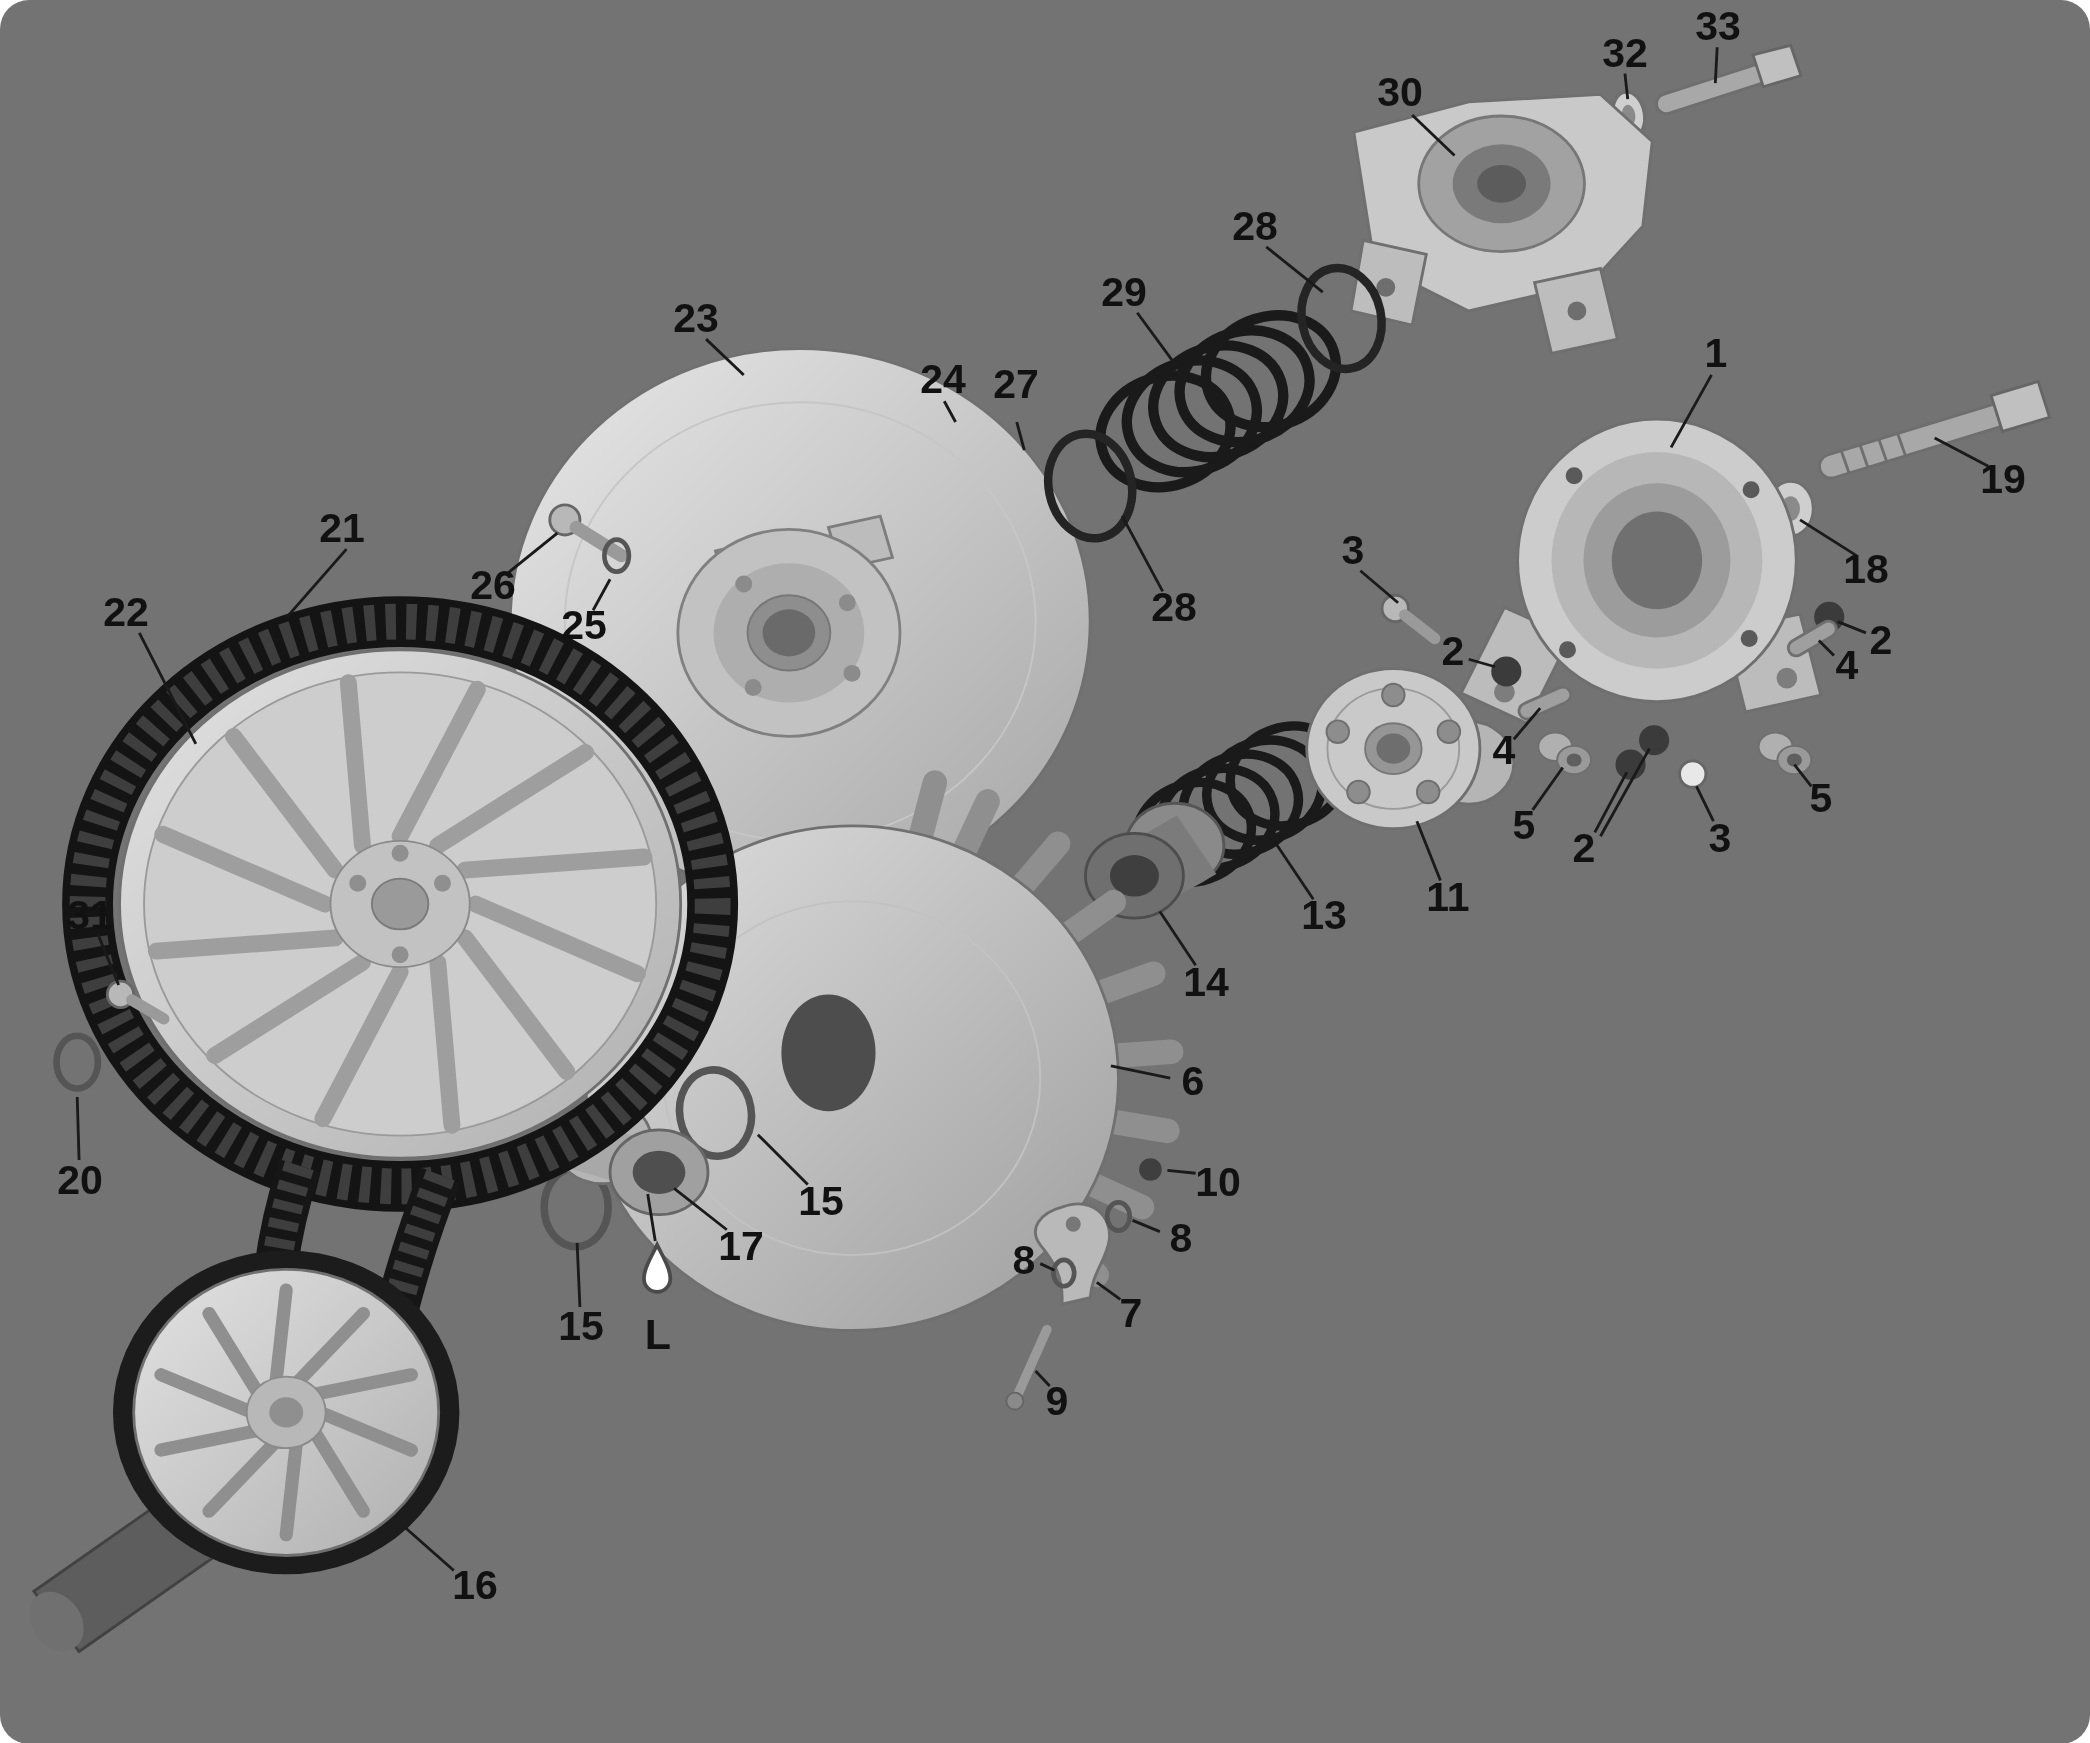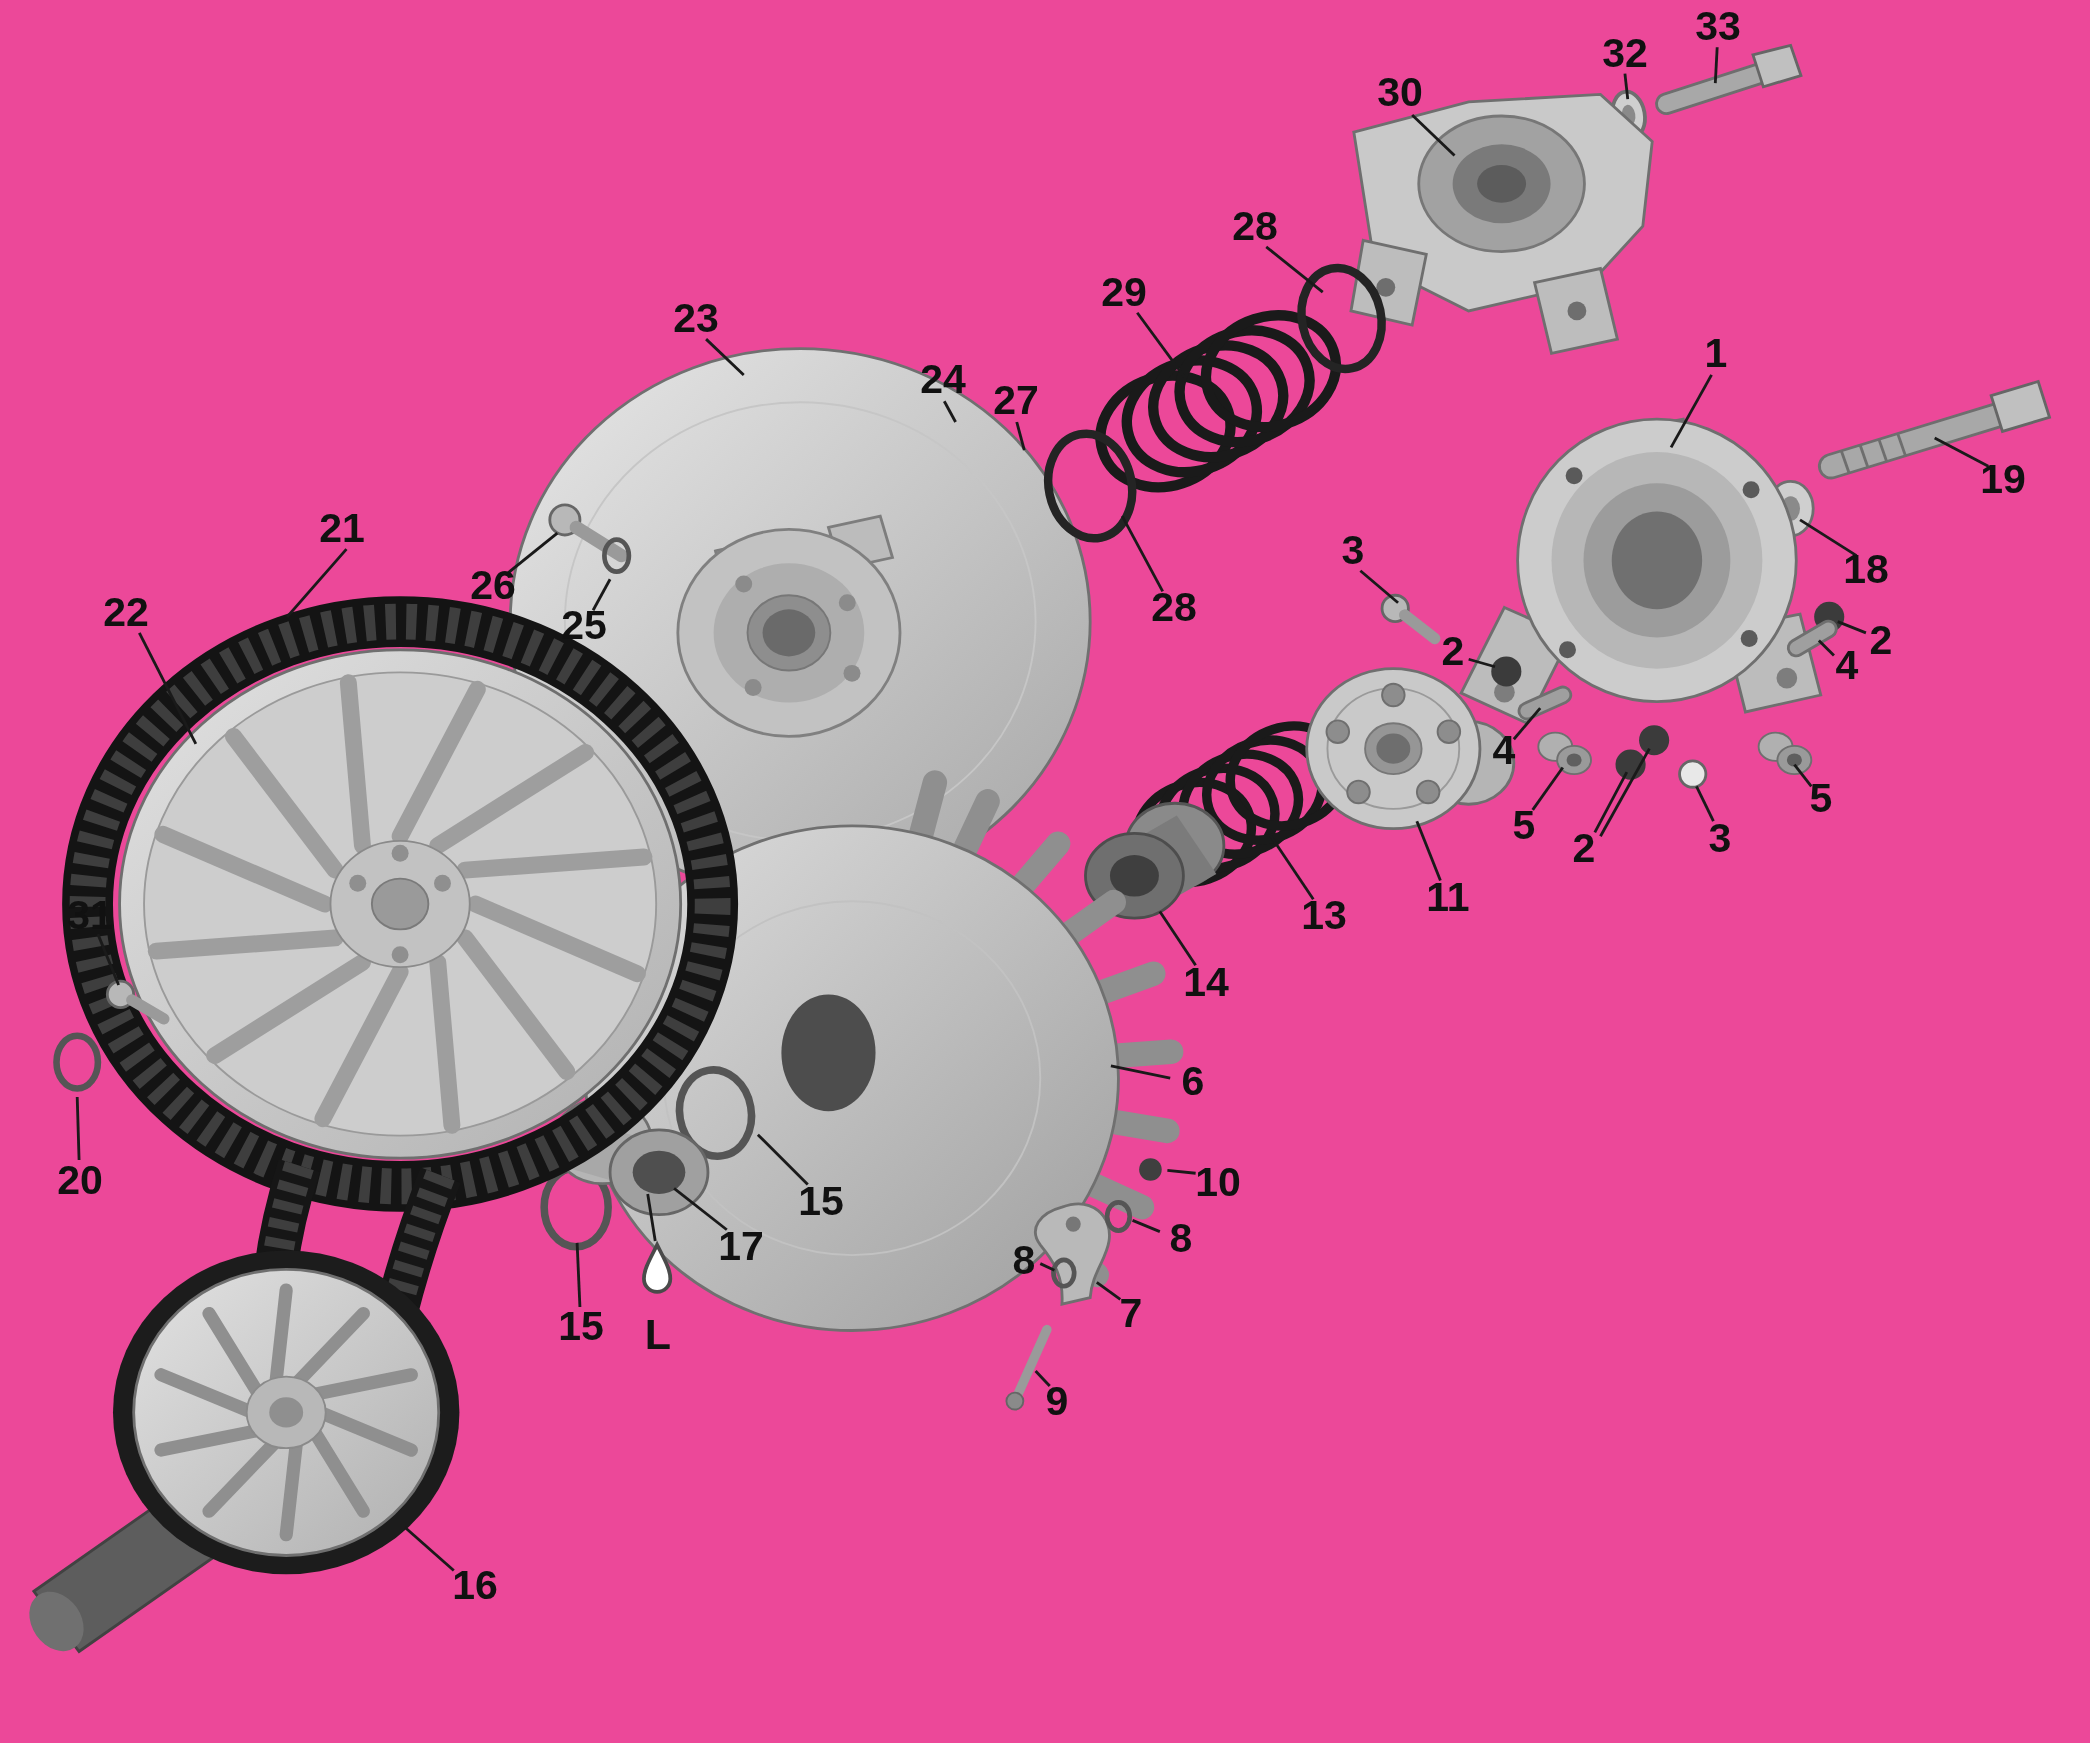--- a/index.html
+++ b/index.html
@@ -1,17 +1,17 @@
 <!DOCTYPE html>
 <html style="font-size:15px"><head>
 <meta charset="utf-8">
 <style>
   html,body{margin:0;padding:0;background:#ffffff;}
-  .stage{position:relative;width:2090px;height:1744px;background:#ec4899;overflow:hidden;
-         font-family:"Liberation Sans", sans-serif;}
+  .stage{position:relative;width:2090px;height:1744px;background:#737373;overflow:hidden;
+         font-family:"Liberation Sans", sans-serif;border-radius:29px;}
   .stage svg{position:absolute;left:0;top:0;}
   .callout{position:absolute;transform:translate(-50%,-50%);
            font:700 41px "Liberation Sans", sans-serif;color:#111;white-space:nowrap;}
   .note{position:absolute;transform:translate(-50%,-50%);
         font:700 43px "Liberation Sans", sans-serif;color:#111;white-space:nowrap;}
   .legend{position:absolute;font:700 40px "Liberation Sans", sans-serif;color:#111;white-space:nowrap;}
 </style>
 </head>
 <body>
 
@@ -352,21 +352,21 @@
   </g>
 </svg>
 
 <div class="callout" style="left:1718px;top:26px">33</div>
 <div class="callout" style="left:1625px;top:53px">32</div>
 <div class="callout" style="left:1400px;top:92px">30</div>
 <div class="callout" style="left:1255px;top:226px">28</div>
 <div class="callout" style="left:1124px;top:292px">29</div>
 <div class="callout" style="left:696px;top:318px">23</div>
 <div class="callout" style="left:943px;top:379px">24</div>
-<div class="callout" style="left:1016px;top:400px">27</div>
+<div class="callout" style="left:1016px;top:384px">27</div>
 <div class="callout" style="left:1716px;top:353px">1</div>
 <div class="callout" style="left:2003px;top:479px">19</div>
 <div class="callout" style="left:1866px;top:569px">18</div>
 <div class="callout" style="left:342px;top:528px">21</div>
 <div class="callout" style="left:493px;top:585px">26</div>
 <div class="callout" style="left:584px;top:625px">25</div>
 <div class="callout" style="left:126px;top:612px">22</div>
 <div class="callout" style="left:1174px;top:607px">28</div>
 <div class="callout" style="left:1353px;top:550px">3</div>
 <div class="callout" style="left:1453px;top:651px">2</div>

